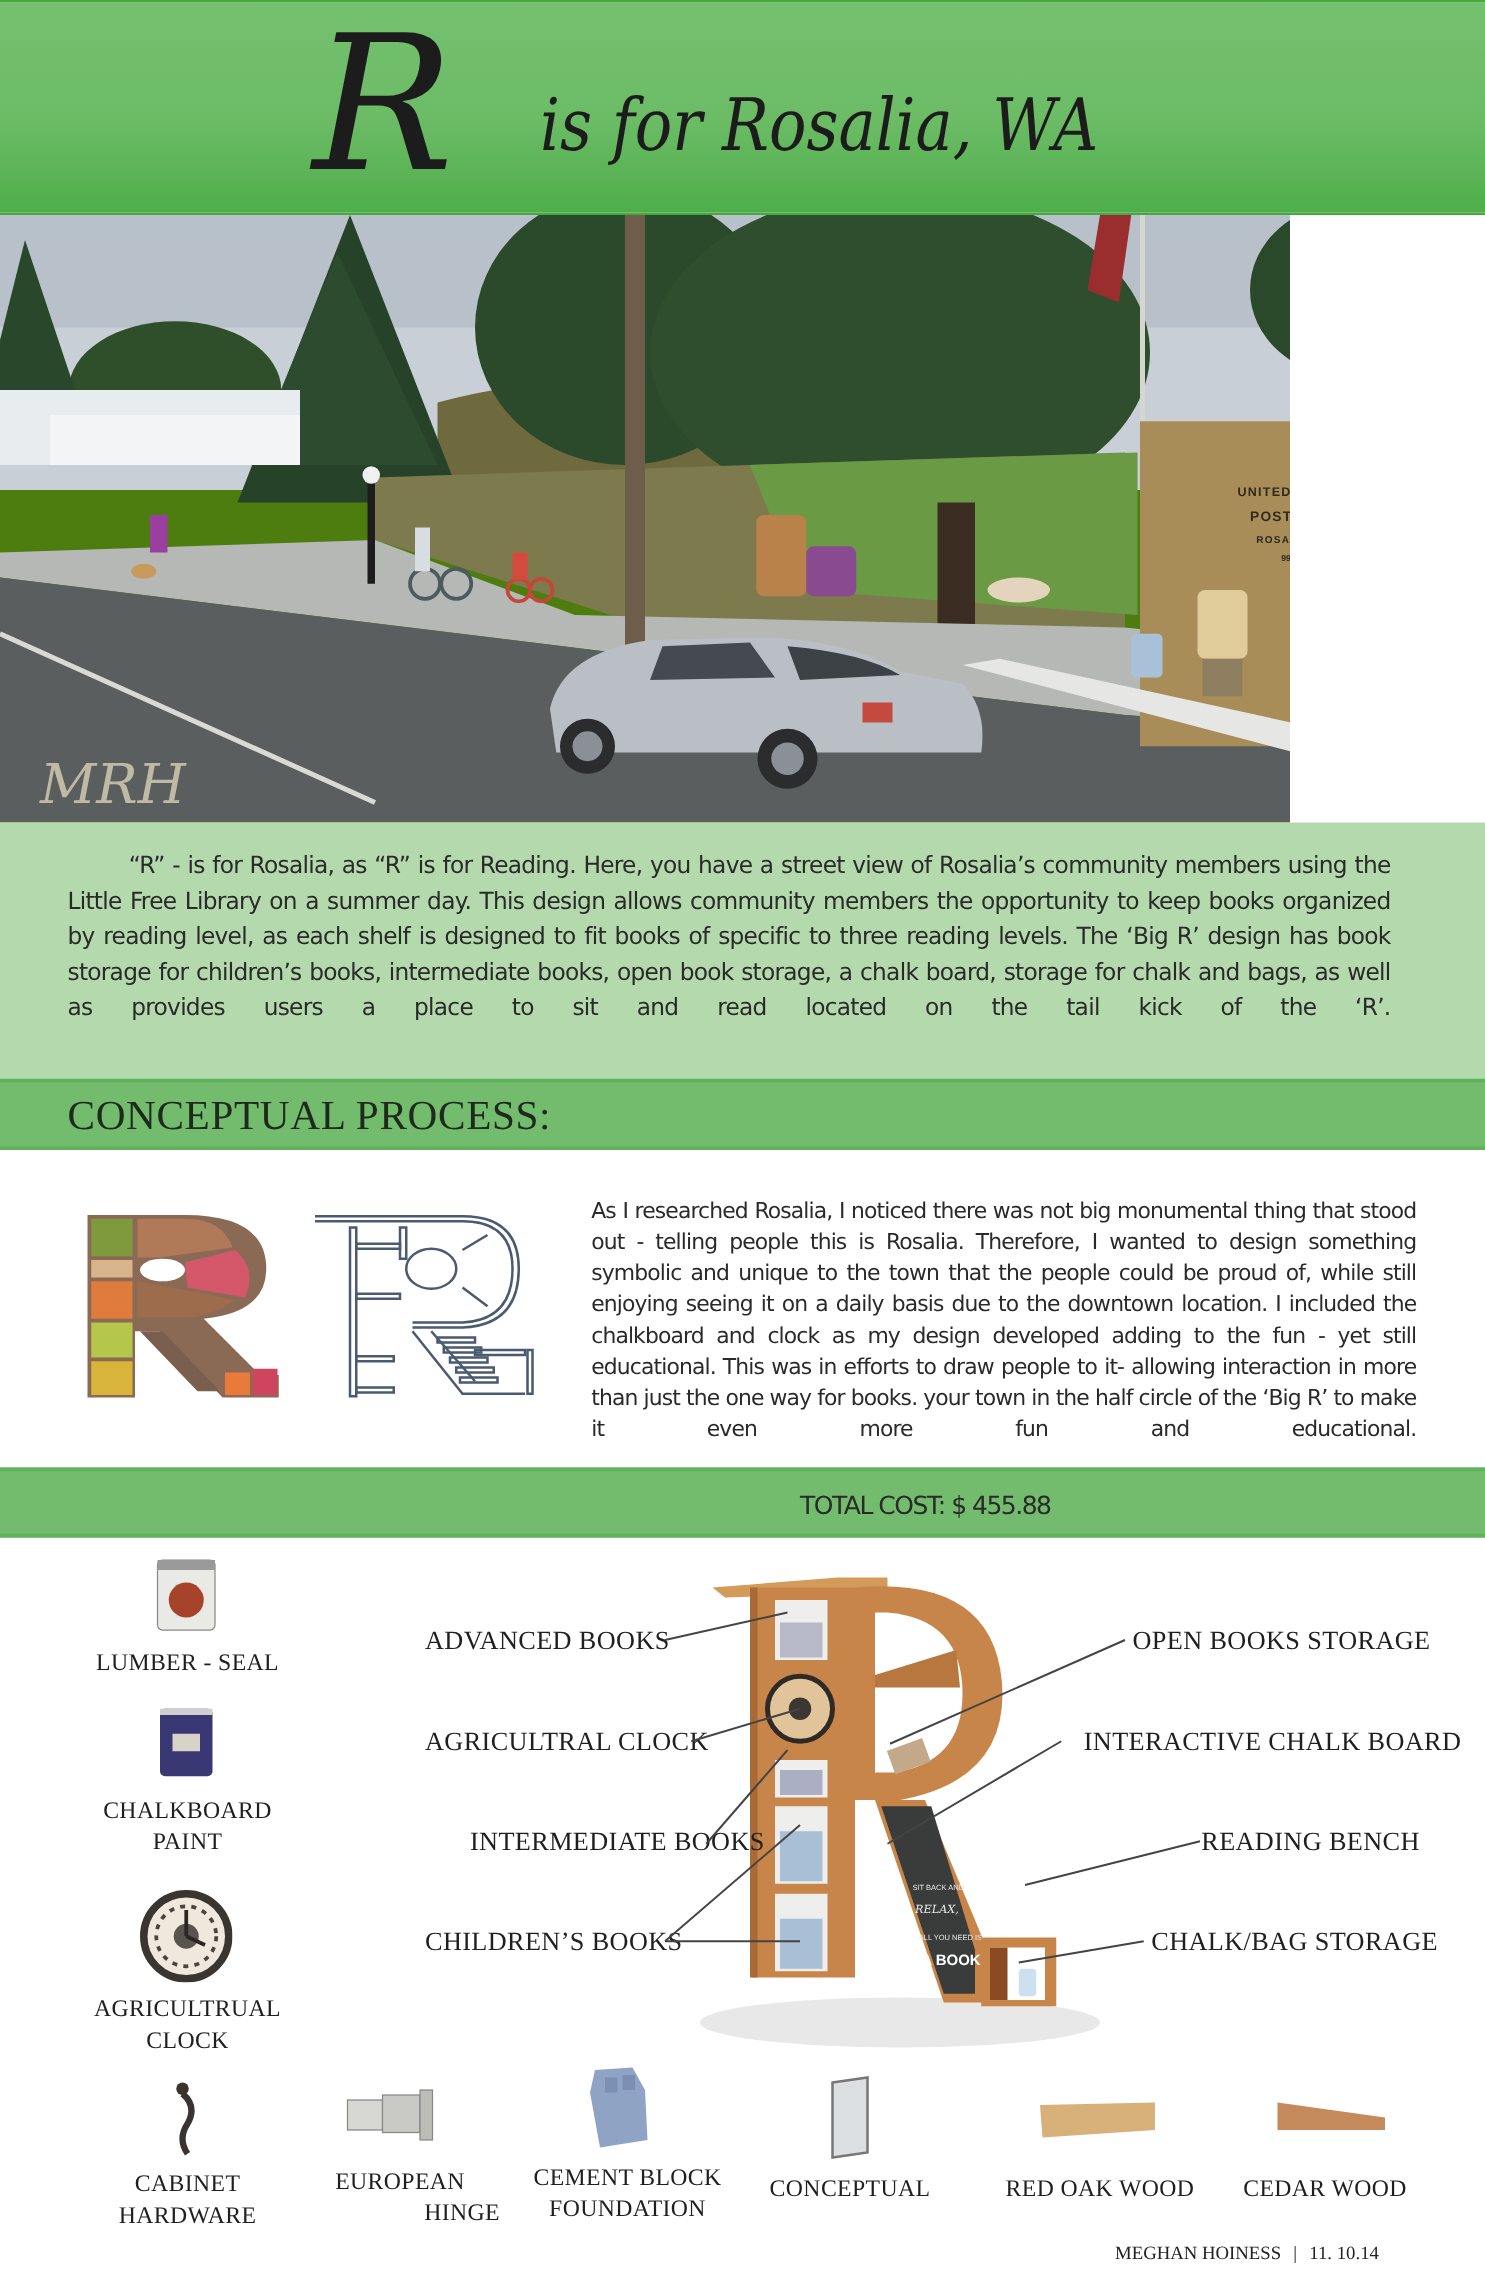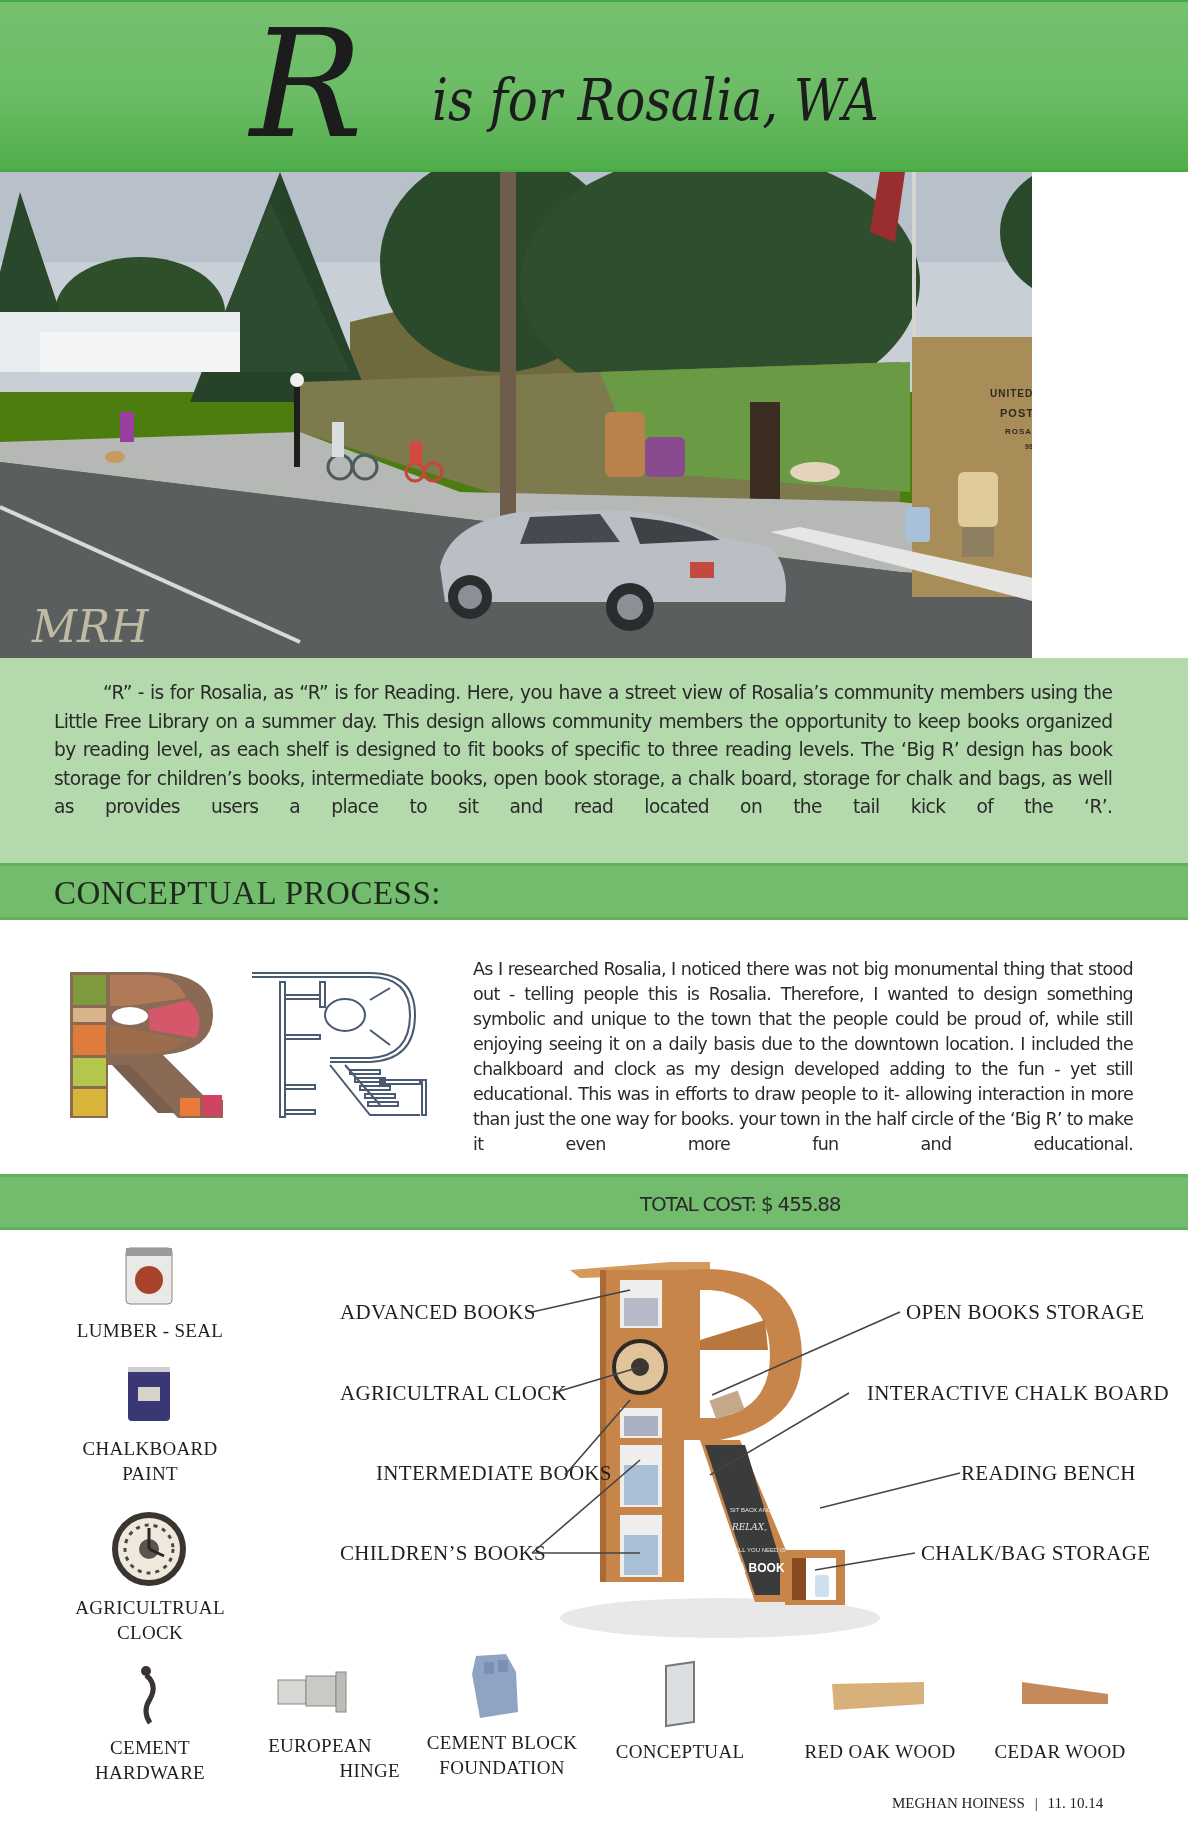--- a/index.html
+++ b/index.html
@@ -299,21 +299,21 @@
   <svg width="96" height="34" viewBox="0 0 96 34">
       <path d="M2 6 L94 4 L94 26 L4 32 Z" fill="#d8b07a"></path>
     </svg>
 </div>
 <div class="abs" style="left:1018px; top:1678px;">
   <svg width="96" height="34" viewBox="0 0 96 34">
       <path d="M4 4 L90 16 L90 26 L4 26 Z" fill="#c58a5c"></path>
     </svg>
 </div>
 
-<div class="abs label" style="left:70px; top:1735px; width:160px;">CEMENT</div>
+<div class="abs label" style="left:70px; top:1735px; width:160px;">CABINET</div>
 <div class="abs label" style="left:70px; top:1760px; width:160px;">HARDWARE</div>
 <div class="abs label" style="left:240px; top:1733px; width:160px;">EUROPEAN</div>
 <div class="abs label" style="left:240px; top:1758px; width:160px;text-align:right;">HINGE</div>
 <div class="abs label" style="left:412px; top:1730px; width:180px;">CEMENT BLOCK</div>
 <div class="abs label" style="left:412px; top:1755px; width:180px;">FOUNDATION</div>
 <div class="abs label" style="left:600px; top:1739px; width:160px;">CONCEPTUAL</div>
 <div class="abs label" style="left:790px; top:1739px; width:180px;">RED OAK WOOD</div>
 <div class="abs label" style="left:980px; top:1739px; width:160px;">CEDAR WOOD</div>
 
 <div class="abs footer">

